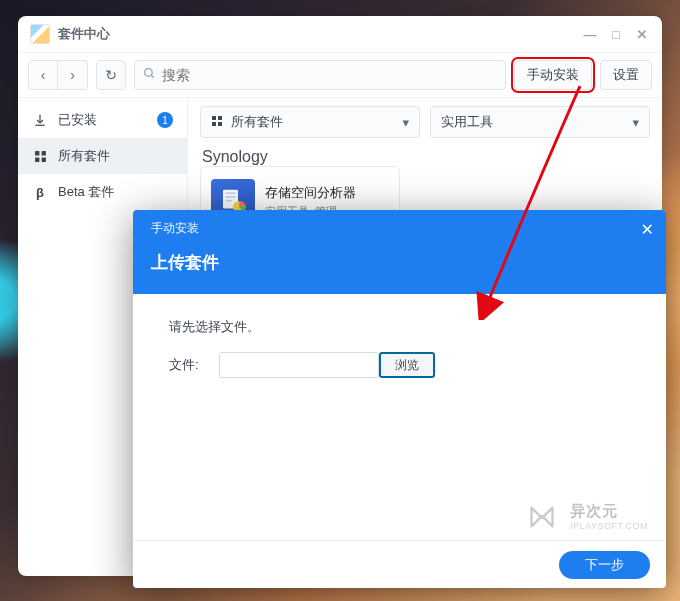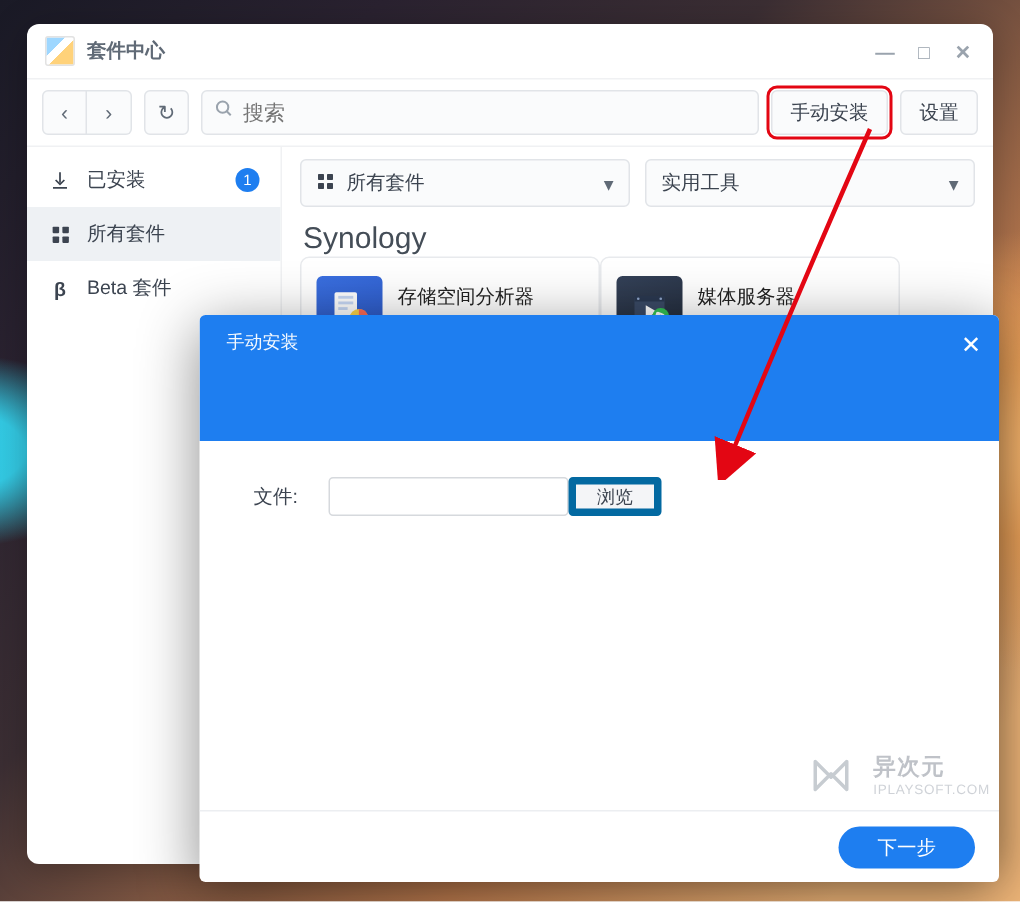--- a/index.html
+++ b/index.html
@@ -47,21 +47,21 @@
   .sb-item.active { background:#eef1f4; }
   .sb-item .sicon { width:16px; display:flex; justify-content:center; color:#3c4450; }
   .badge { margin-left:auto; width:16px; height:16px; border-radius:50%; background:#1e7ef0;
     color:#fff; font-size:10px; display:flex; align-items:center; justify-content:center; }
   .main { flex:1; padding:8px 12px; overflow:hidden; }
   .filters { display:flex; gap:10px; margin-bottom:10px; }
   .dropdown { flex:1; height:32px; border:1px solid #e1e4e8; border-radius:4px; background:#fafbfc;
     display:flex; align-items:center; padding:0 10px; font-size:13px; color:#3c4450; position:relative; }
   .dropdown .dicon { margin-right:8px; color:#3c4450; }
   .dropdown .caret { margin-left:auto; color:#606a76; }
-  .section-title { font-size:20px; color:#444d57; margin:4px 2px 0; }
+  .section-title { font-size:16px; color:#444d57; margin:4px 2px 0; }
   .cards { display:flex; gap:0; }
   .card { width:200px; height:70px; border:1px solid #e8eaed; border-radius:6px; background:#fff;
     display:flex; align-items:center; gap:10px; padding:8px 10px; }
   .card-icon { width:44px; height:44px; border-radius:4px; display:flex; align-items:center; justify-content:center; }
   .card-icon.storage { background:linear-gradient(160deg,#3a6fe0,#2a55c0); }
   .card-icon.media { background:linear-gradient(160deg,#344158,#1f2836); }
   .card-text .ct-title { font-size:13px; color:#222; }
   .card-text .ct-sub { font-size:11px; color:#7a828c; margin-top:2px; }
 
   
@@ -69,32 +69,32 @@
     background:#fff; border-radius:4px; box-shadow:0 8px 40px rgba(0,0,0,.45); overflow:hidden; z-index:10; }
   .modal-head { height:84px; background:#1e7ef0; color:#fff; padding:10px 18px 0; position:relative; }
   .modal-crumb { font-size:12px; opacity:.95; }
   .modal-title { font-size:17px; font-weight:600; margin-top:14px; }
   .modal-close { position:absolute; top:10px; right:12px; color:#fff; font-size:16px; cursor:pointer; }
   .modal-body { padding:24px 36px; font-size:13px; color:#3c4450; }
   .modal-body p { margin-bottom:16px; }
   .file-row { display:flex; align-items:center; }
   .file-row label { width:50px; }
   .file-input { width:160px; height:26px; border:1px solid #d6d9dd; border-radius:3px; background:#fff; }
-  .browse-btn { height:26px; padding:0 14px; border:5px solid #0369a1; border-radius:3px;
+  .browse-btn { height:26px; padding:0 14px; border:2px solid #0369a1; border-radius:3px;
     background:#f4f5f7; font-size:12px; color:#3c4450; display:flex; align-items:center; }
   .modal-foot { position:absolute; bottom:0; left:0; right:0; height:48px; border-top:1px solid #eceef1;
     display:flex; align-items:center; justify-content:flex-end; padding:0 16px; }
   .next-btn { height:28px; padding:0 26px; border:none; border-radius:14px; background:#1e7ef0;
     color:#fff; font-size:13px; }
 
   
   .arrow-svg { position:absolute; top:80px; left:330px; width:260px; height:240px; z-index:20; pointer-events:none; }
 
   
-  .watermark { position:absolute; right:20px; bottom:70px; z-index:15; opacity:.55;
+  .watermark { position:absolute; right:32px; bottom:70px; z-index:15; opacity:.55;
     display:flex; align-items:center; gap:14px; color:#9aa3ad; pointer-events:none; }
   .wm-logo { width:28px; height:28px; }
   .wm-text .l1 { font-size:15px; font-weight:600; color:#8b929c; letter-spacing:1px; }
   .wm-text .l2 { font-size:9px; color:#a9afb8; letter-spacing:.5px;text-align:right; }
 </style>
 </head>
 <body>
 
 <div class="desktop"></div>
 
@@ -200,59 +200,42 @@
                 <circle cx="34" cy="34" r="10" fill="#ffd54a"></circle>
                 <path d="M34 24 a10 10 0 0 1 9.5 6.9 L34 34 Z" fill="#ff6b57"></path>
                 <path d="M34 34 L43.5 30.9 a10 10 0 0 1 -3 10 Z" fill="#4fc36b"></path>
               </svg>
           </div>
           <div class="card-text">
             <div class="ct-title">存储空间分析器</div>
             <div class="ct-sub">实用工具, 管理</div>
           </div>
         </div>
-        <div class="card">
-          <div class="card-icon media">
-            <svg width="30" height="30" viewBox="0 0 48 48">
-                <rect x="8" y="10" width="32" height="28" rx="2" fill="#3a4a66"></rect>
-                <rect x="8" y="10" width="32" height="6" fill="#2a3850"></rect>
-                <circle cx="12" cy="13" r="1.4" fill="#8fa5c9"></circle>
-                <circle cx="36" cy="13" r="1.4" fill="#8fa5c9"></circle>
-                <polygon points="20,20 20,34 32,27" fill="#fff"></polygon>
-                <circle cx="36" cy="32" r="9" fill="#34c255"></circle>
-                <circle cx="33" cy="29" r="2.2" fill="#fff"></circle>
-                <circle cx="39" cy="35" r="2.2" fill="#fff"></circle>
-                <path d="M31 31 Q36 26 41 33" stroke="#fff" stroke-width="2.2" fill="none"></path>
-              </svg>
-          </div>
-          <div class="card-text">
-            <div class="ct-title">媒体服务器</div>
-            <div class="ct-sub">多媒体</div>
-          </div>
-        </div>
       </div>
     </div>
   </div>
 </div>
 
 <svg class="arrow-svg" viewBox="0 0 260 240">
   <defs>
     <marker id="ah" markerWidth="12" markerHeight="12" refX="2" refY="5" orient="auto">
       <polygon points="0,0 10,5 0,10" fill="#e30613"></polygon>
     </marker>
   </defs>
   <path d="M250 6 Q 200 120 158 222" stroke="#e30613" stroke-width="3" fill="none" marker-end="url(#ah)"></path>
 </svg>
 
 <div class="modal">
   <div class="modal-head">
     <div class="modal-crumb">手动安装</div>
+    <div class="modal-title">上传套件</div>
     <div class="modal-close">✕</div>
   </div>
   <div class="modal-body">
+    <p>请先选择文件。</p>
     <div class="file-row">
       <label>文件:</label>
       <input class="file-input" type="text" readonly="" style="">
       <div class="browse-btn">
         <span>浏览</span>
       </div>
     </div>
   </div>
   <div class="modal-foot">
     <button class="next-btn">

